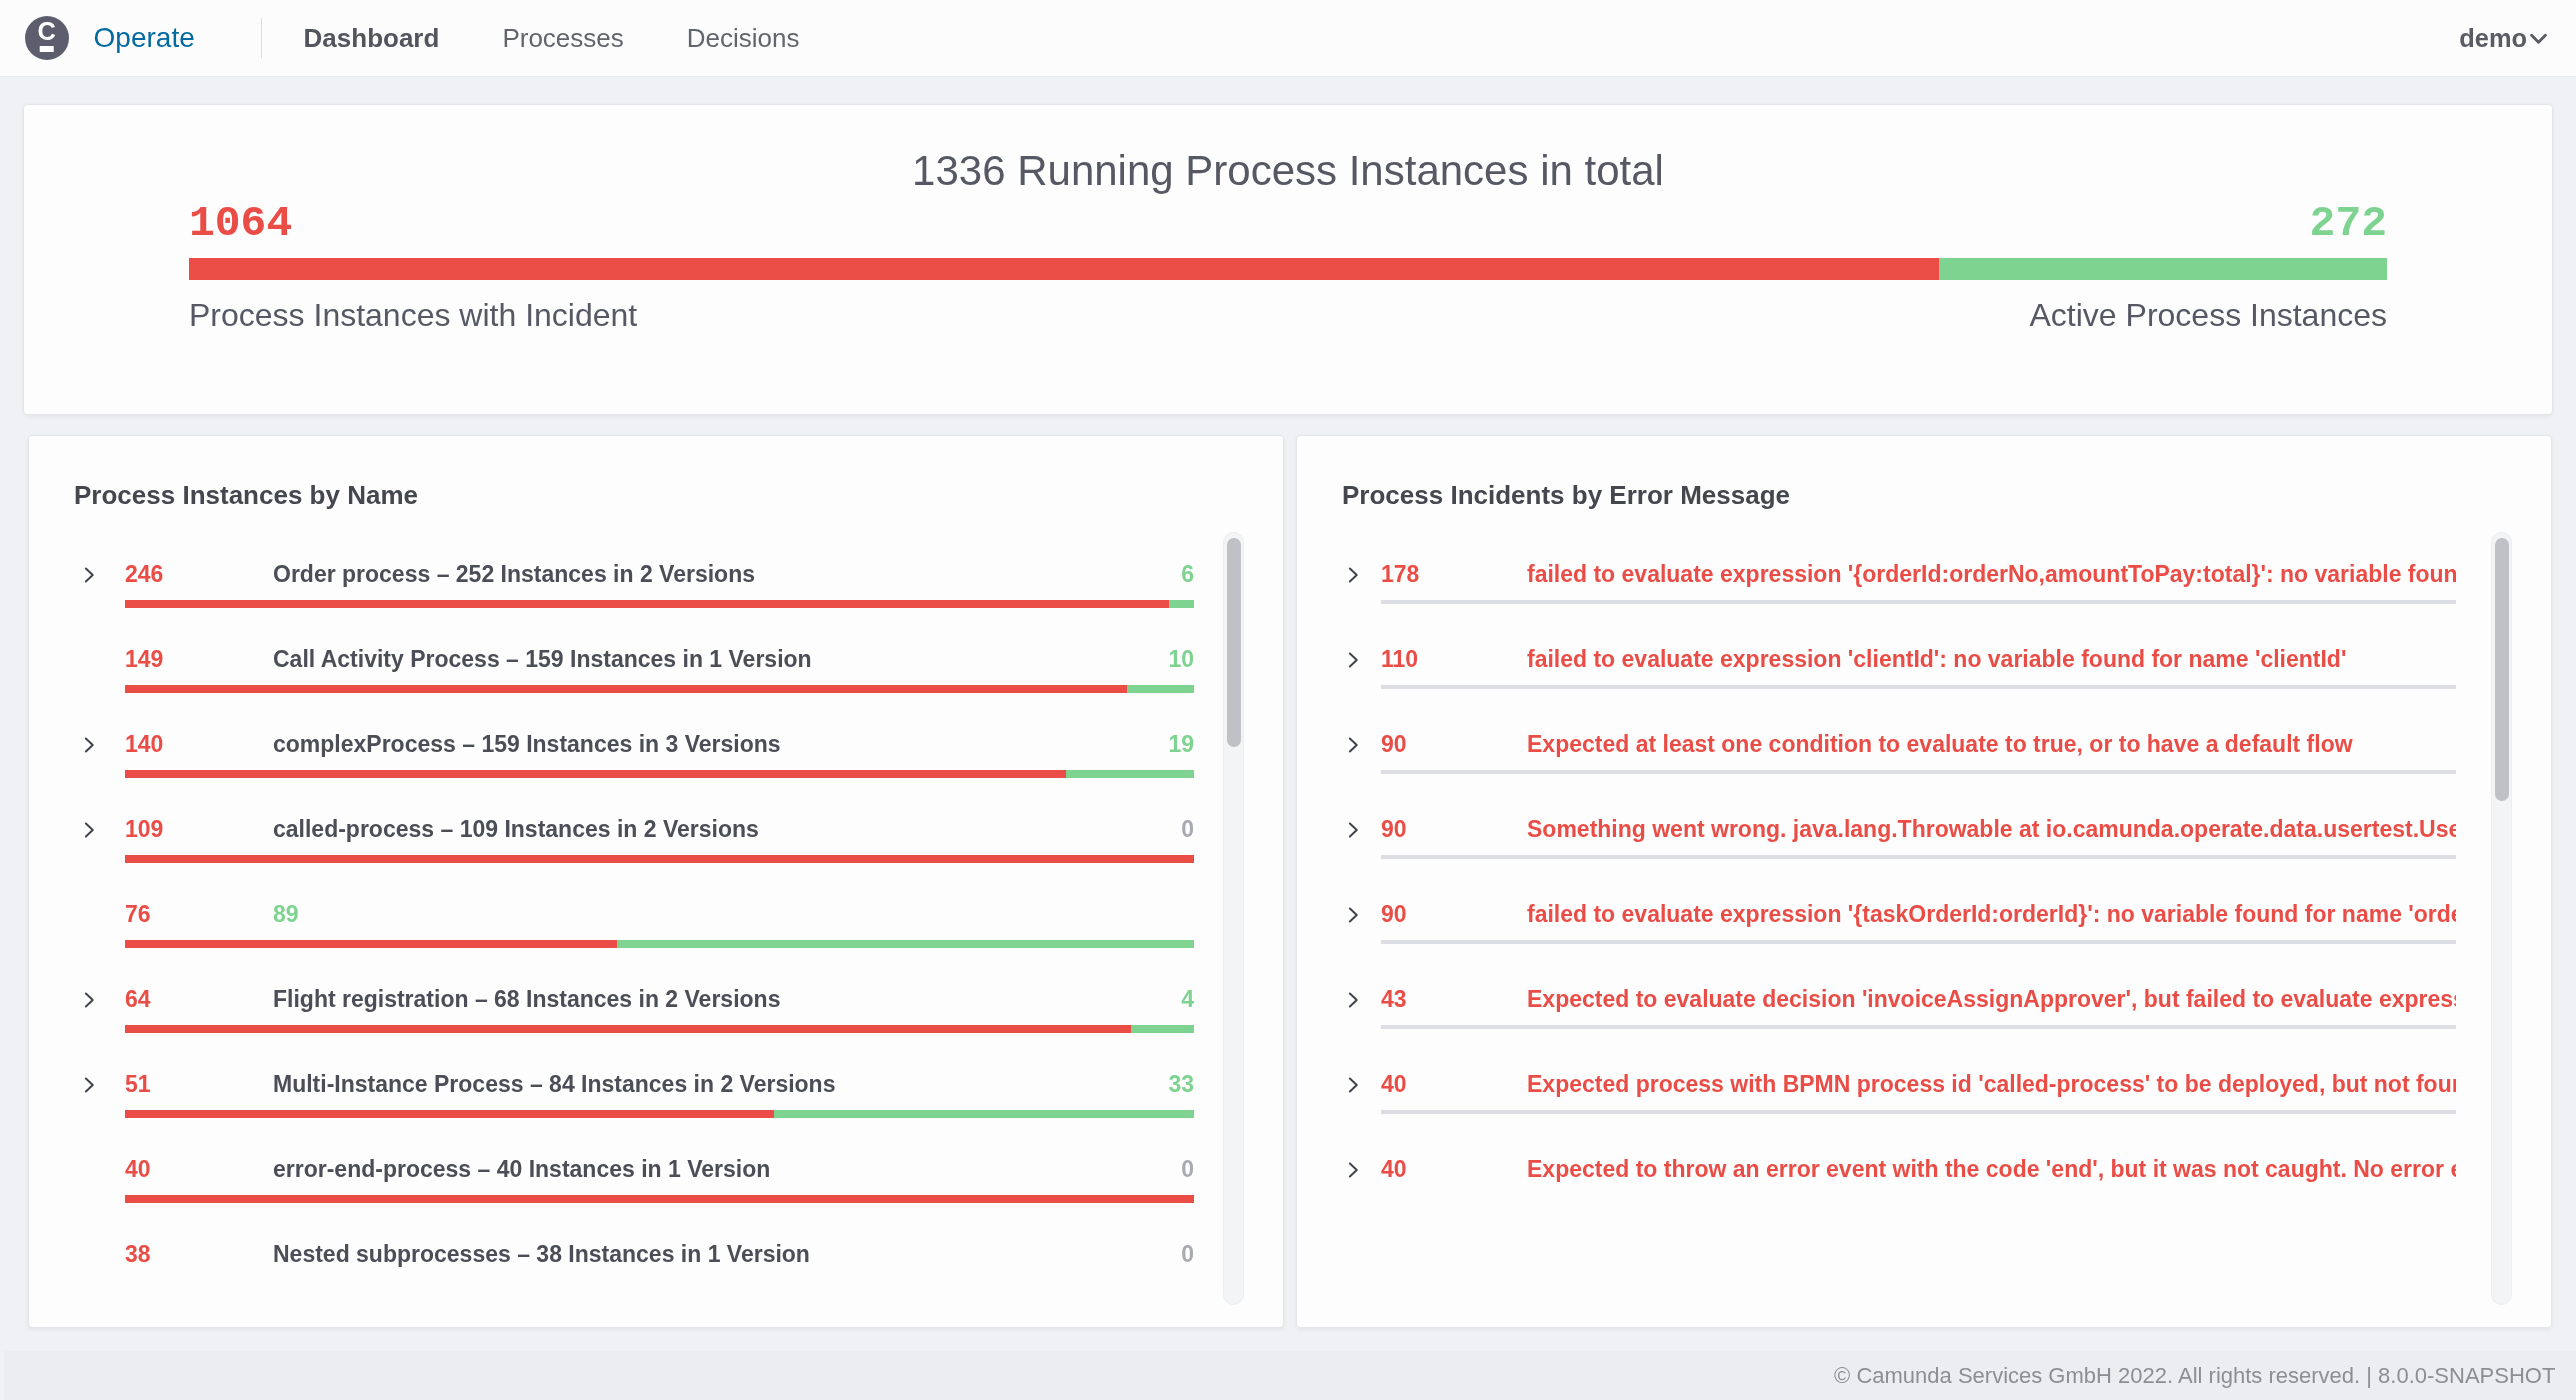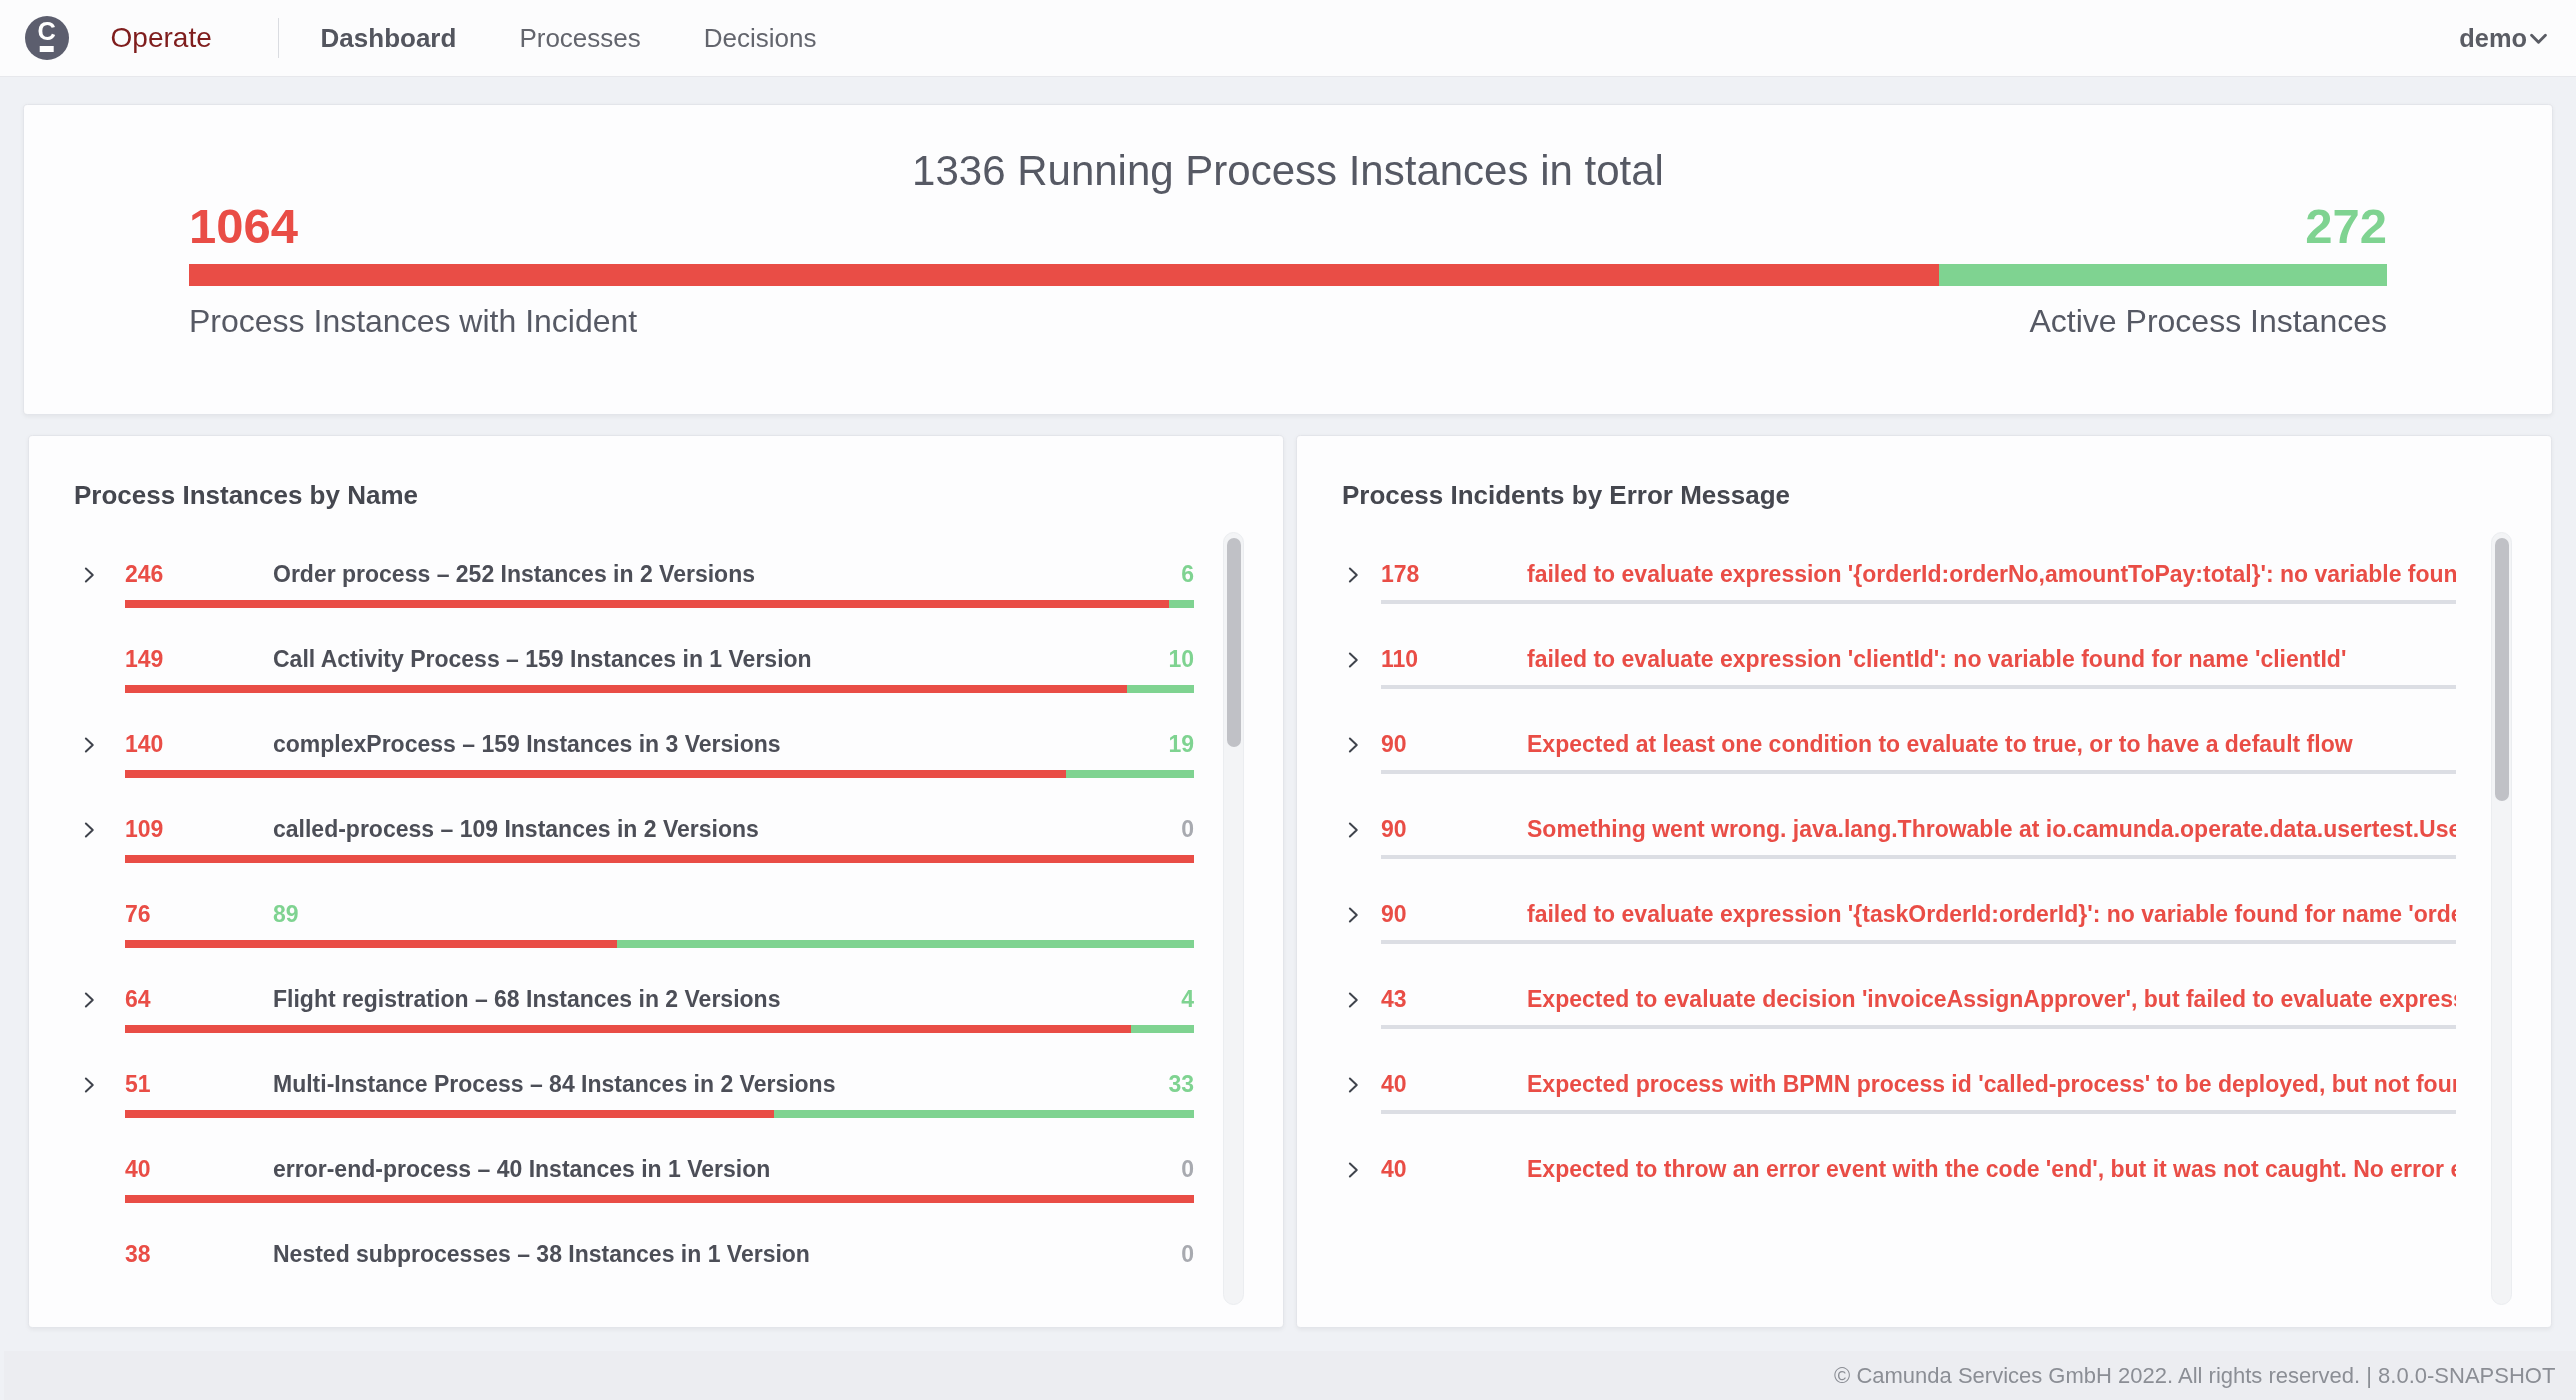--- a/index.html
+++ b/index.html
@@ -24,42 +24,42 @@
     cursor:pointer;
   }
   .logo-c {
     position:absolute; top:3.1px; left:50%; transform:translateX(-50%);
     font-size:25.4px; font-weight:700; color:#ffffff; line-height:1;
   }
   .logo-bar {
     position:absolute; bottom:8.5px; left:50%; transform:translateX(-50%);
     width:14.6px; height:5.4px; background:#ffffff;
   }
-  .brand { margin-left:42px; font-size:28px; color:#7f1d1d; }
+  .brand { margin-left:25px; font-size:28px; color:#0369a1; }
   .nav-divider { width:0.8px; height:40px; background:#dadce1; margin-left:66px; }
   .tabs { display:flex; align-items:center; margin-left:42px; }
   .tab { font-size:26px; color:#63656d; margin-right:63px; cursor:pointer; white-space:nowrap; }
   .tab.active { font-weight:700; color:#53555e; }
   .user-menu {
     margin-left:auto; margin-right:26px;
     display:flex; align-items:center; gap:0;
     font-size:25.4px; font-weight:700; color:#5a5c64; cursor:pointer;
   }
 
   
   .card {
     background:#fdfdfe; border:0.8px solid #e3e5ea; border-radius:4.6px;
     box-shadow:0 1.5px 4.6px rgba(0,0,0,0.05);
   }
   .metric-card {
     position:absolute; left:23px; top:104px; width:2530px; height:311px;
     padding:0 165px;
   }
   .metric-title { margin-top:42px; text-align:center; font-size:42px; font-weight:400; color:#565964; }
-  .metric-nums { display:flex; justify-content:space-between; align-items:flex-start; margin-top:4.6px; font-size:49px; font-weight:700; line-height:1.1; }
+  .metric-nums { display:flex; justify-content:space-between; align-items:flex-start; margin-top:4.6px; font-size:43px; font-weight:700; line-height:1.1;font-family:Liberation Mono, monospace; }
   .num-incident { color:#E94D46; }
   .num-active   { color:#7FD391; }
   .metric-bar { margin-top:10.8px; height:22px; background:#7FD391; display:flex; }
   .metric-bar-red { height:100%; background:#E94D46; }
   .metric-labels { display:flex; justify-content:space-between; margin-top:17px; font-size:32px; color:#565964; }
 
   
   .panel { position:absolute; top:435px; width:1256px; height:893px; }
   #panel-instances { left:28px; }
   #panel-incidents { left:1296px; }

